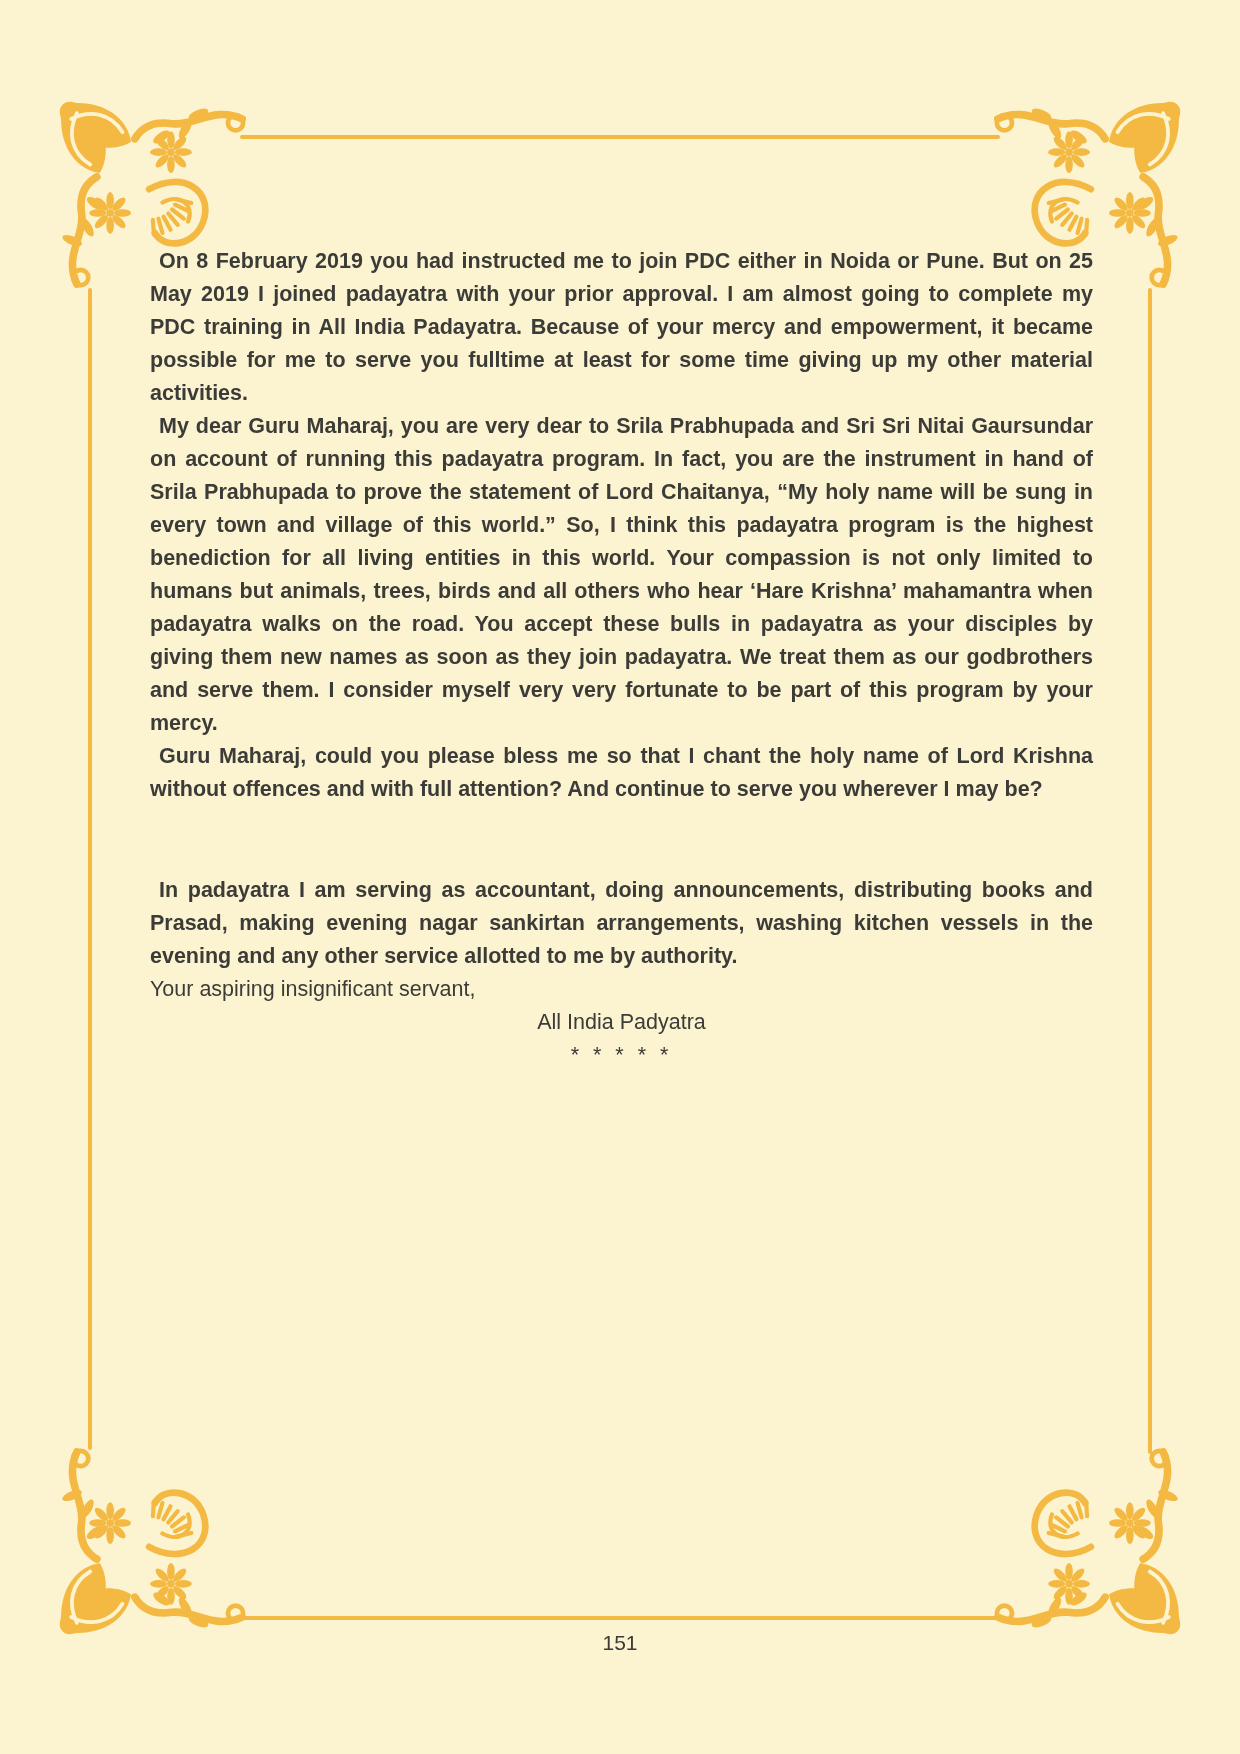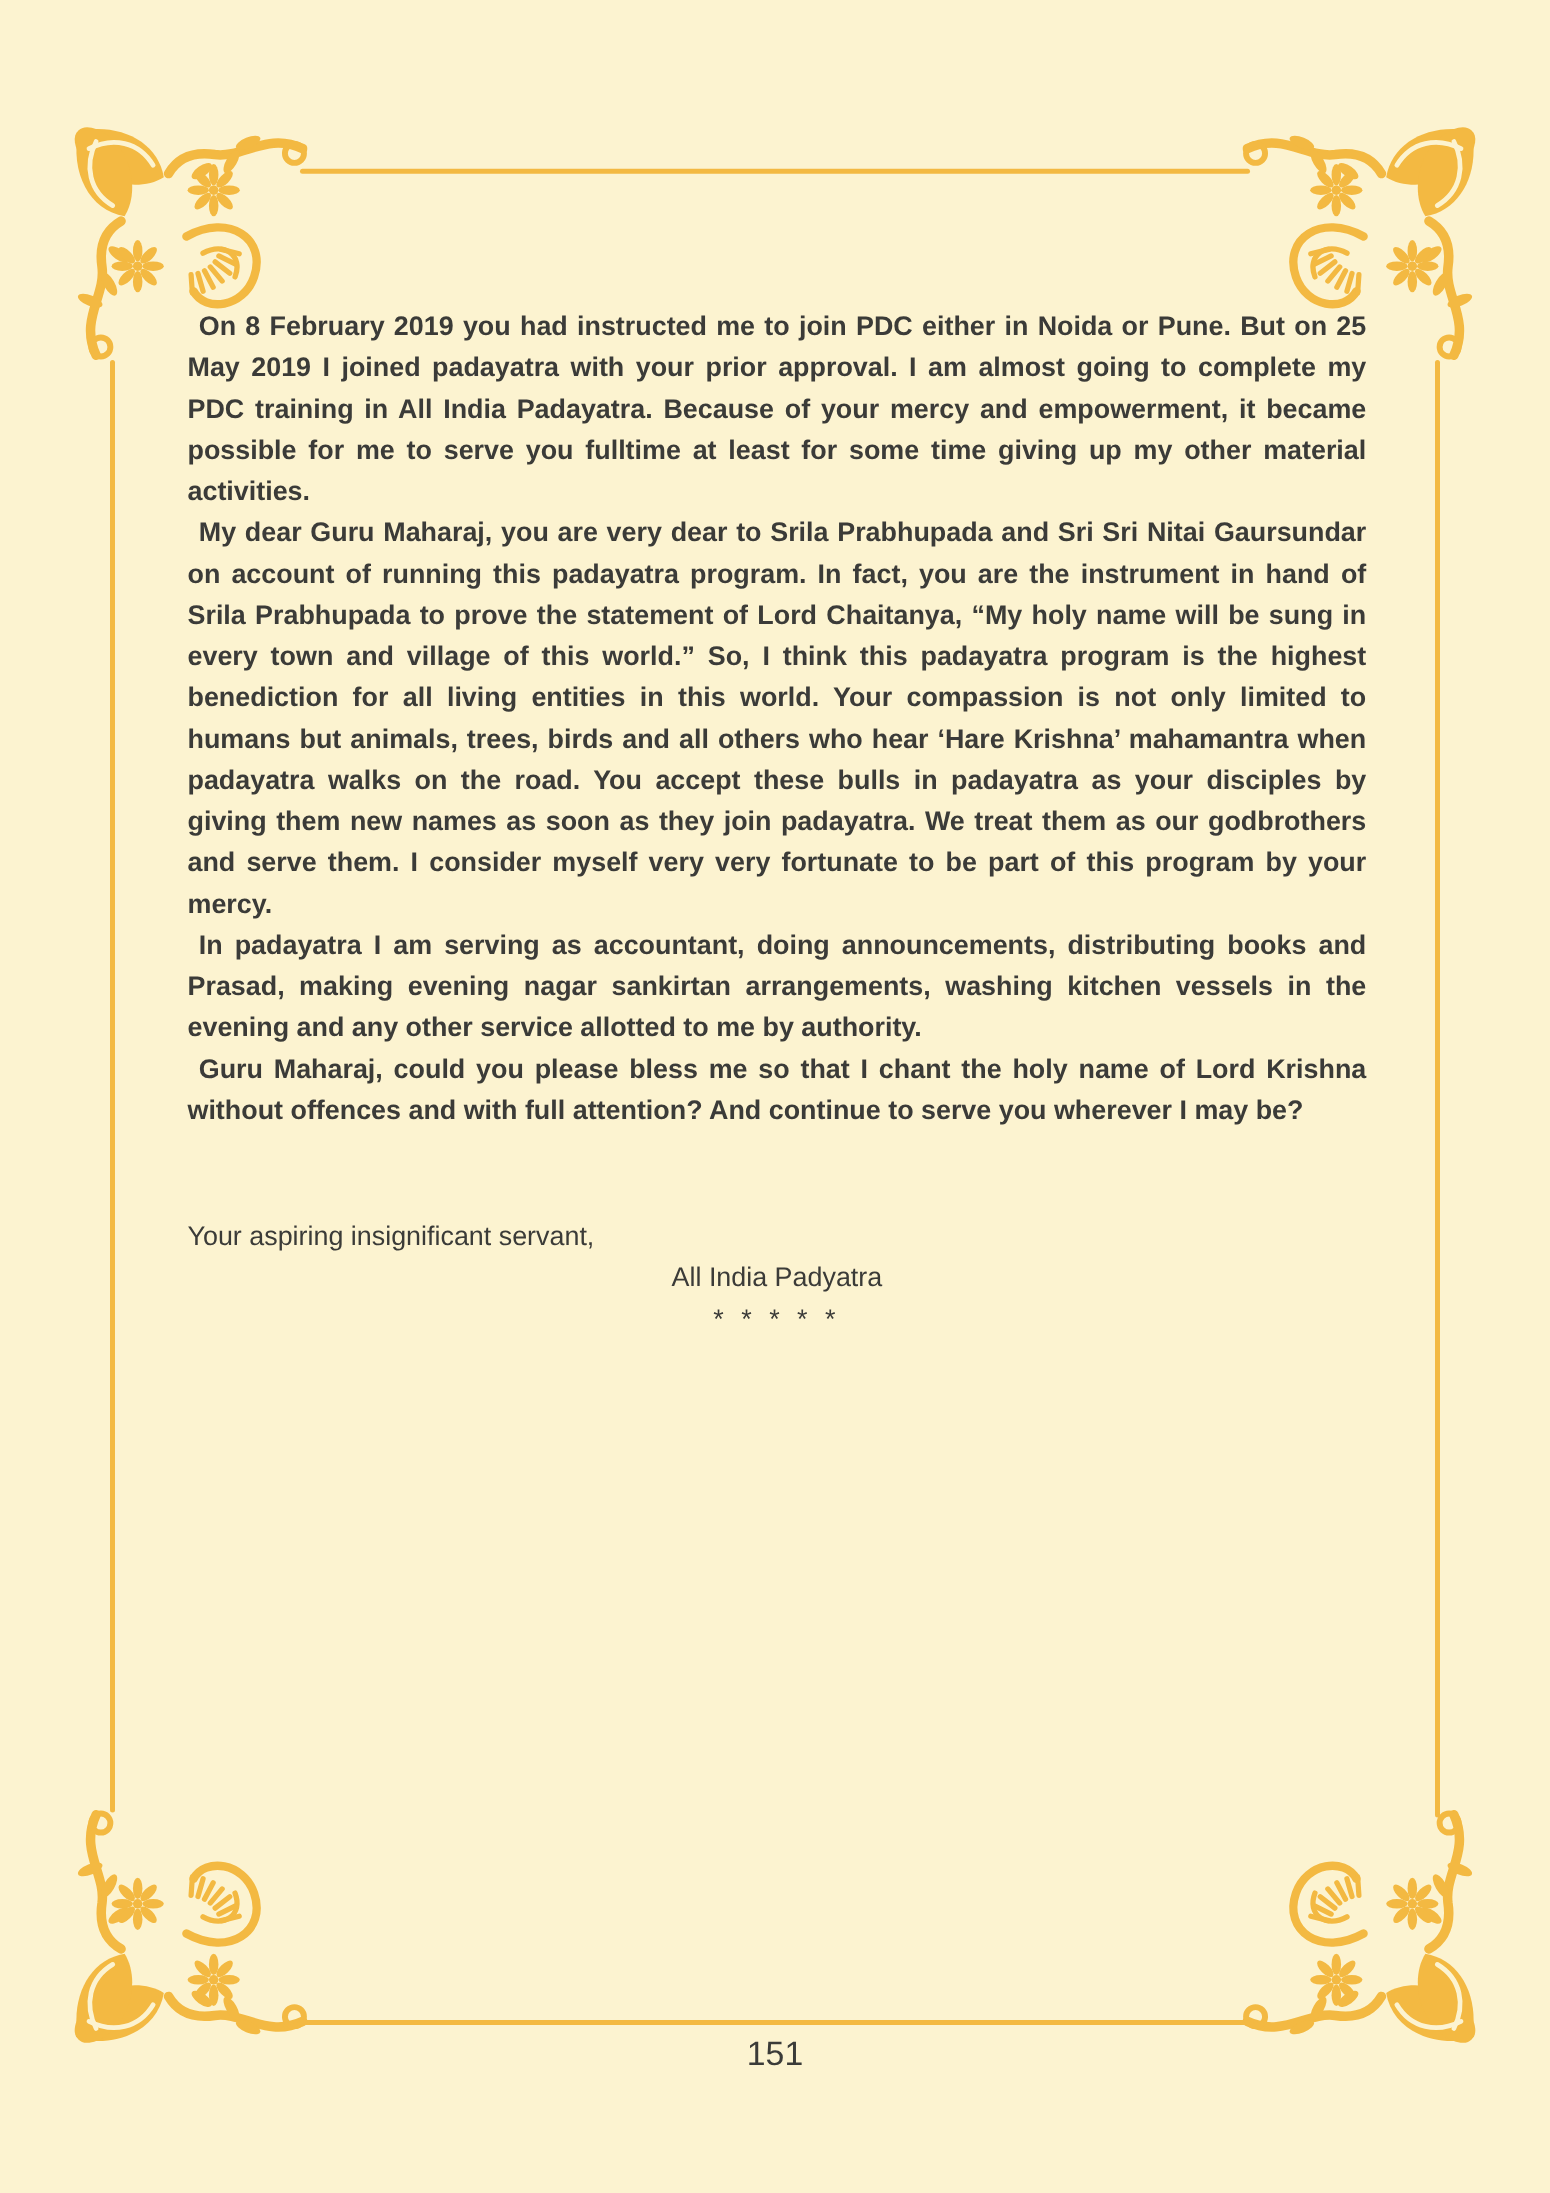--- a/index.html
+++ b/index.html
@@ -46,21 +46,21 @@
     margin-top:62px;
     text-align:center;
     letter-spacing:4px;
     font-size:21.5px;
   }
   
   .footer{
     position:absolute;
     left:0;top:1630px;width:1240px;
     text-align:center;
-    font-size:27px;line-height:26px;
+    font-size:21px;line-height:26px;
   }
 </style>
 </head>
 <body>
 
 <svg width="0" height="0" style="position:absolute" aria-hidden="true">
   <defs>
     <g id="flourish">
 
       <g fill="none" style="stroke:var(--gold)" stroke-linecap="round">
@@ -142,20 +142,20 @@
 <svg class="corner bl" viewBox="0 0 200 200">
     <use href="#flourish"></use>
   </svg>
 <svg class="corner br" viewBox="0 0 200 200">
     <use href="#flourish"></use>
   </svg>
 
 <div class="content">
   <p class="para indent">On 8 February 2019 you had instructed me to join PDC either in Noida or Pune. But on 25 May 2019 I joined padayatra with your prior approval. I am almost going to complete my PDC training in All India Padayatra. Because of your mercy and empowerment, it became possible for me to serve you fulltime at least for some time giving up my other material activities.</p>
   <p class="para indent">My dear Guru Maharaj, you are very dear to Srila Prabhupada and Sri Sri Nitai Gaursundar on account of running this padayatra program. In fact, you are the instrument in hand of Srila Prabhupada to prove the statement of Lord Chaitanya, “My holy name will be sung in every town and village of this world.” So, I think this padayatra program is the highest benediction for all living entities in this world. Your compassion is not only limited to humans but animals, trees, birds and all others who hear ‘Hare Krishna’ mahamantra when padayatra walks on the road. You accept these bulls in padayatra as your disciples by giving them new names as soon as they join padayatra. We treat them as our godbrothers and serve them. I consider myself very very fortunate to be part of this program by your mercy.</p>
+  <p class="para indent last">Guru Maharaj, could you please bless me so that I chant the holy name of Lord Krishna without offences and with full attention? And continue to serve you wherever I may be?</p>
   <p class="para indent">In padayatra I am serving as accountant, doing announcements, distributing books and Prasad, making evening nagar sankirtan arrangements, washing kitchen vessels in the evening and any other service allotted to me by authority.</p>
-  <p class="para indent last">Guru Maharaj, could you please bless me so that I chant the holy name of Lord Krishna without offences and with full attention? And continue to serve you wherever I may be?</p>
   <p class="closing">Your aspiring insignificant servant,</p>
   <p class="organization">All India Padyatra</p>
   <p class="separator">* * * * *</p>
 </div>
 
 <div class="footer">151</div>
 
 </body></html>

